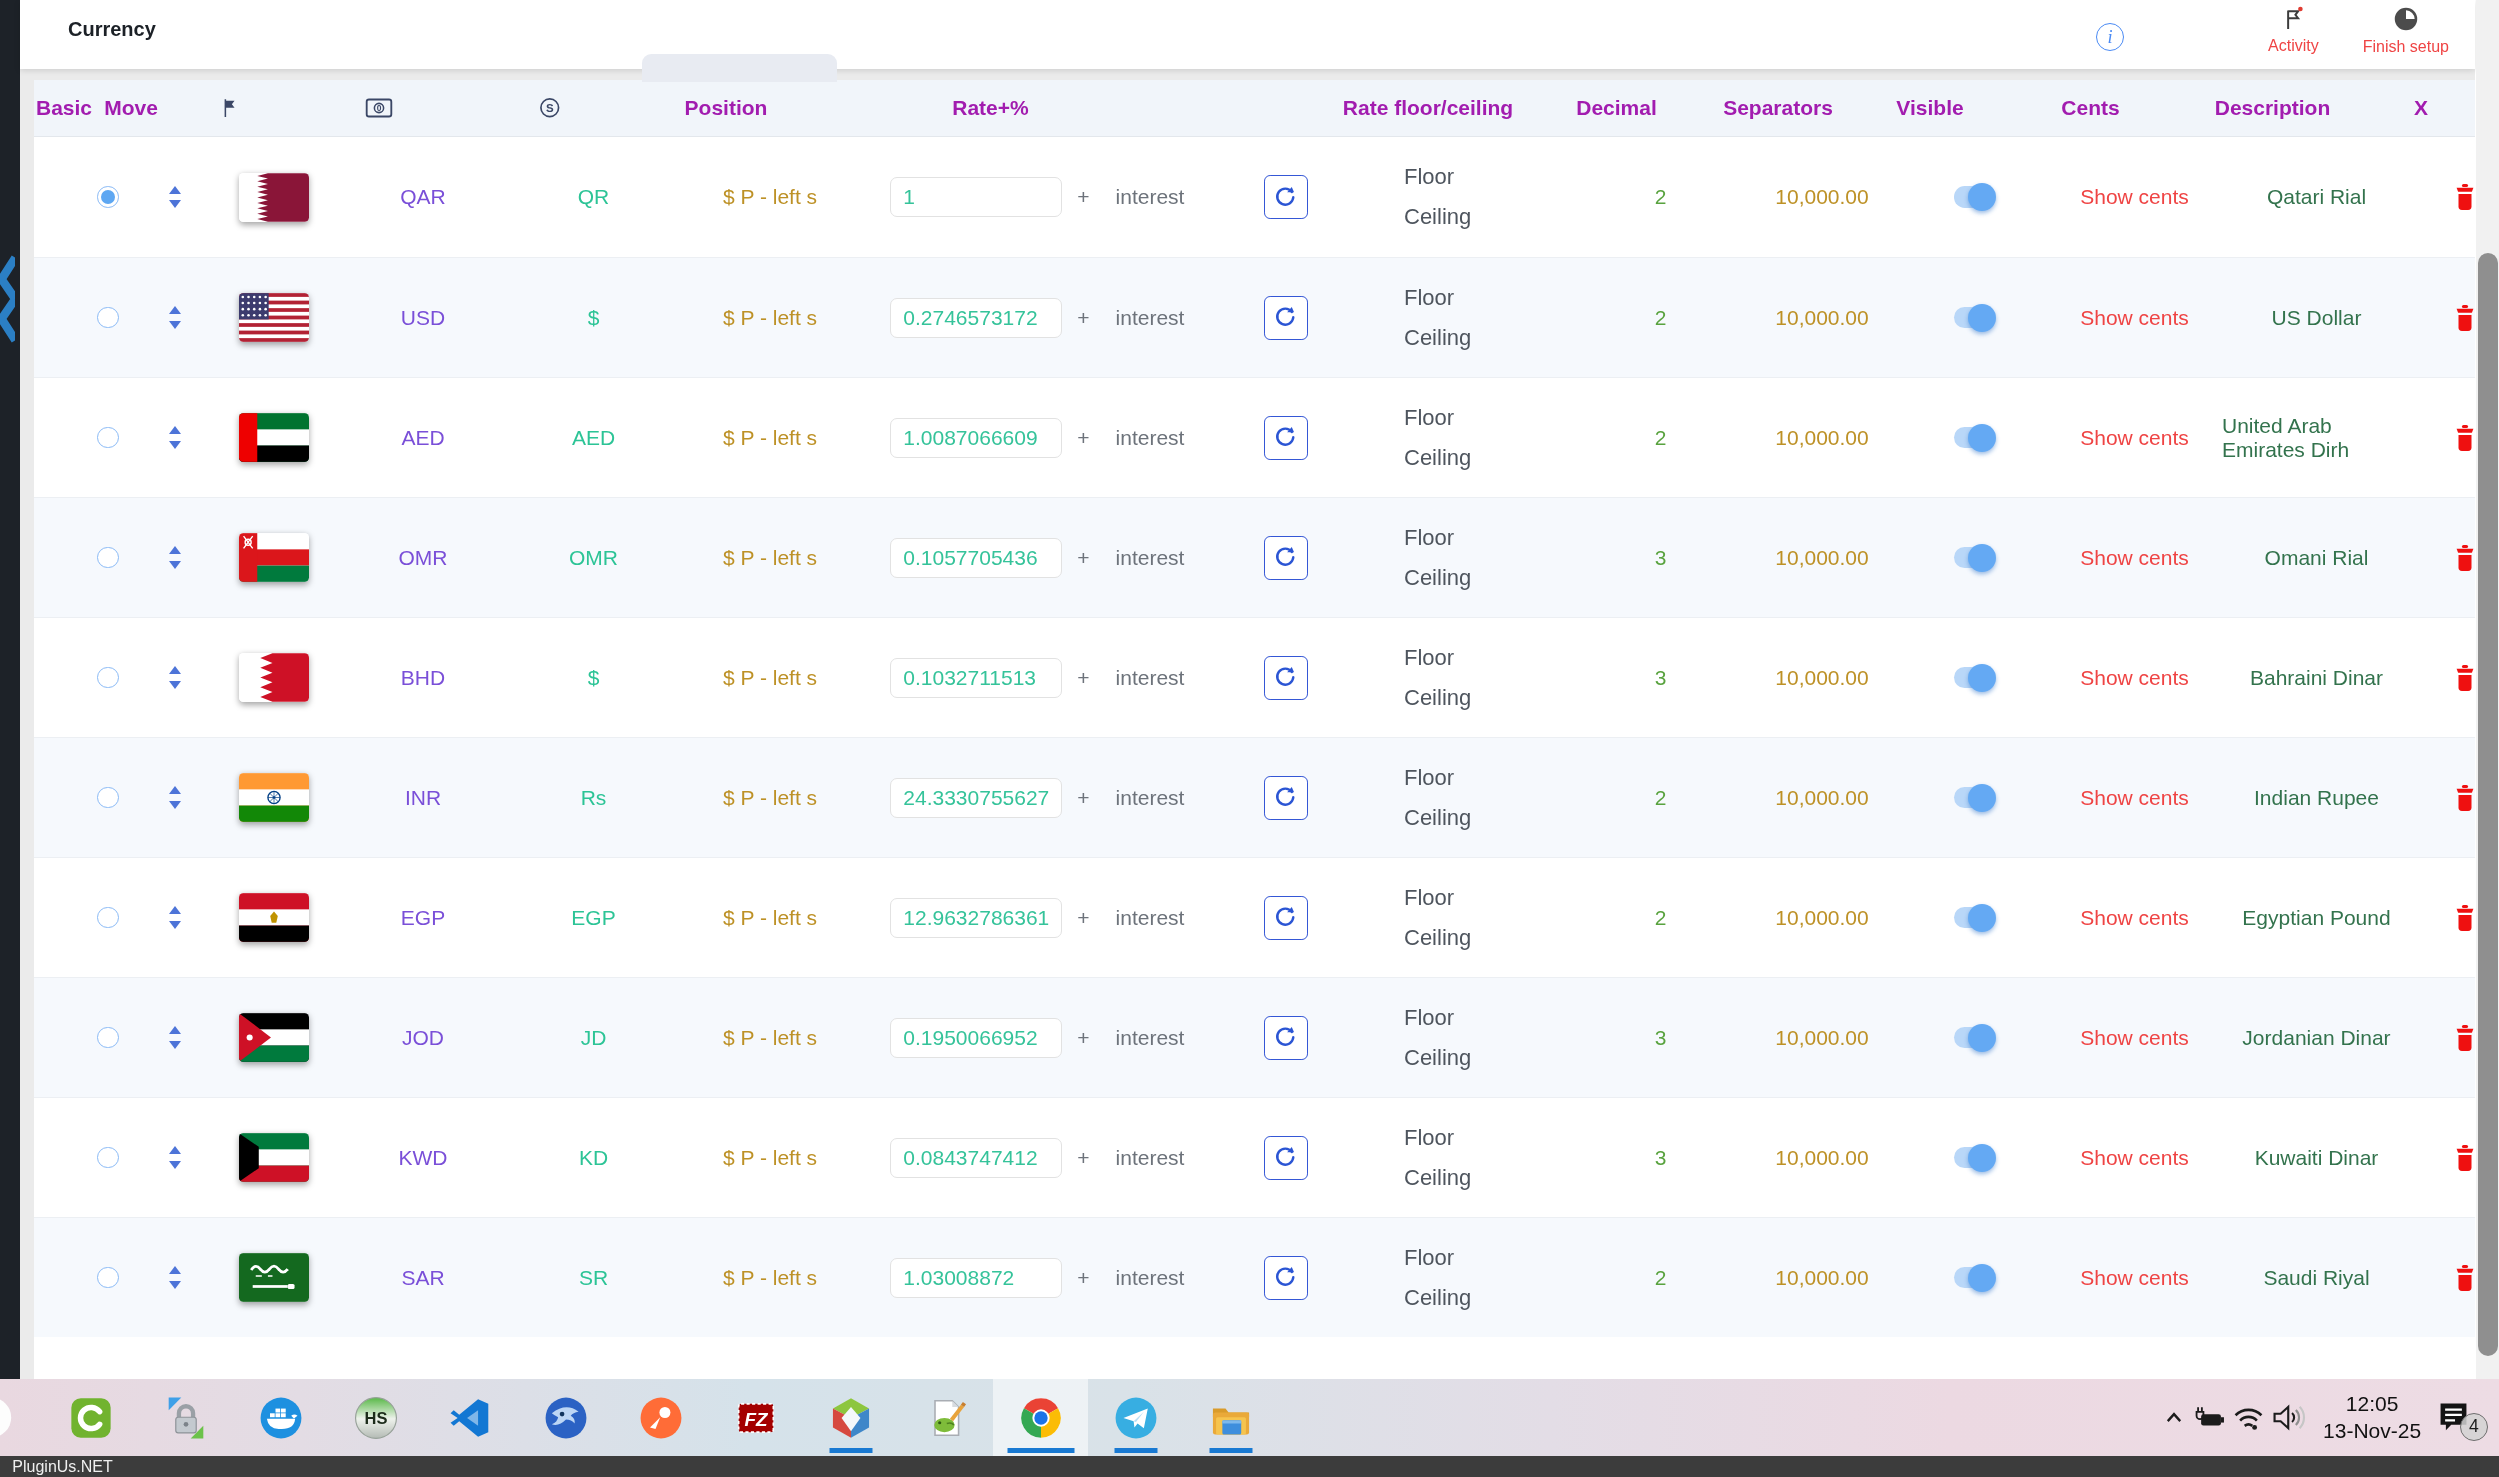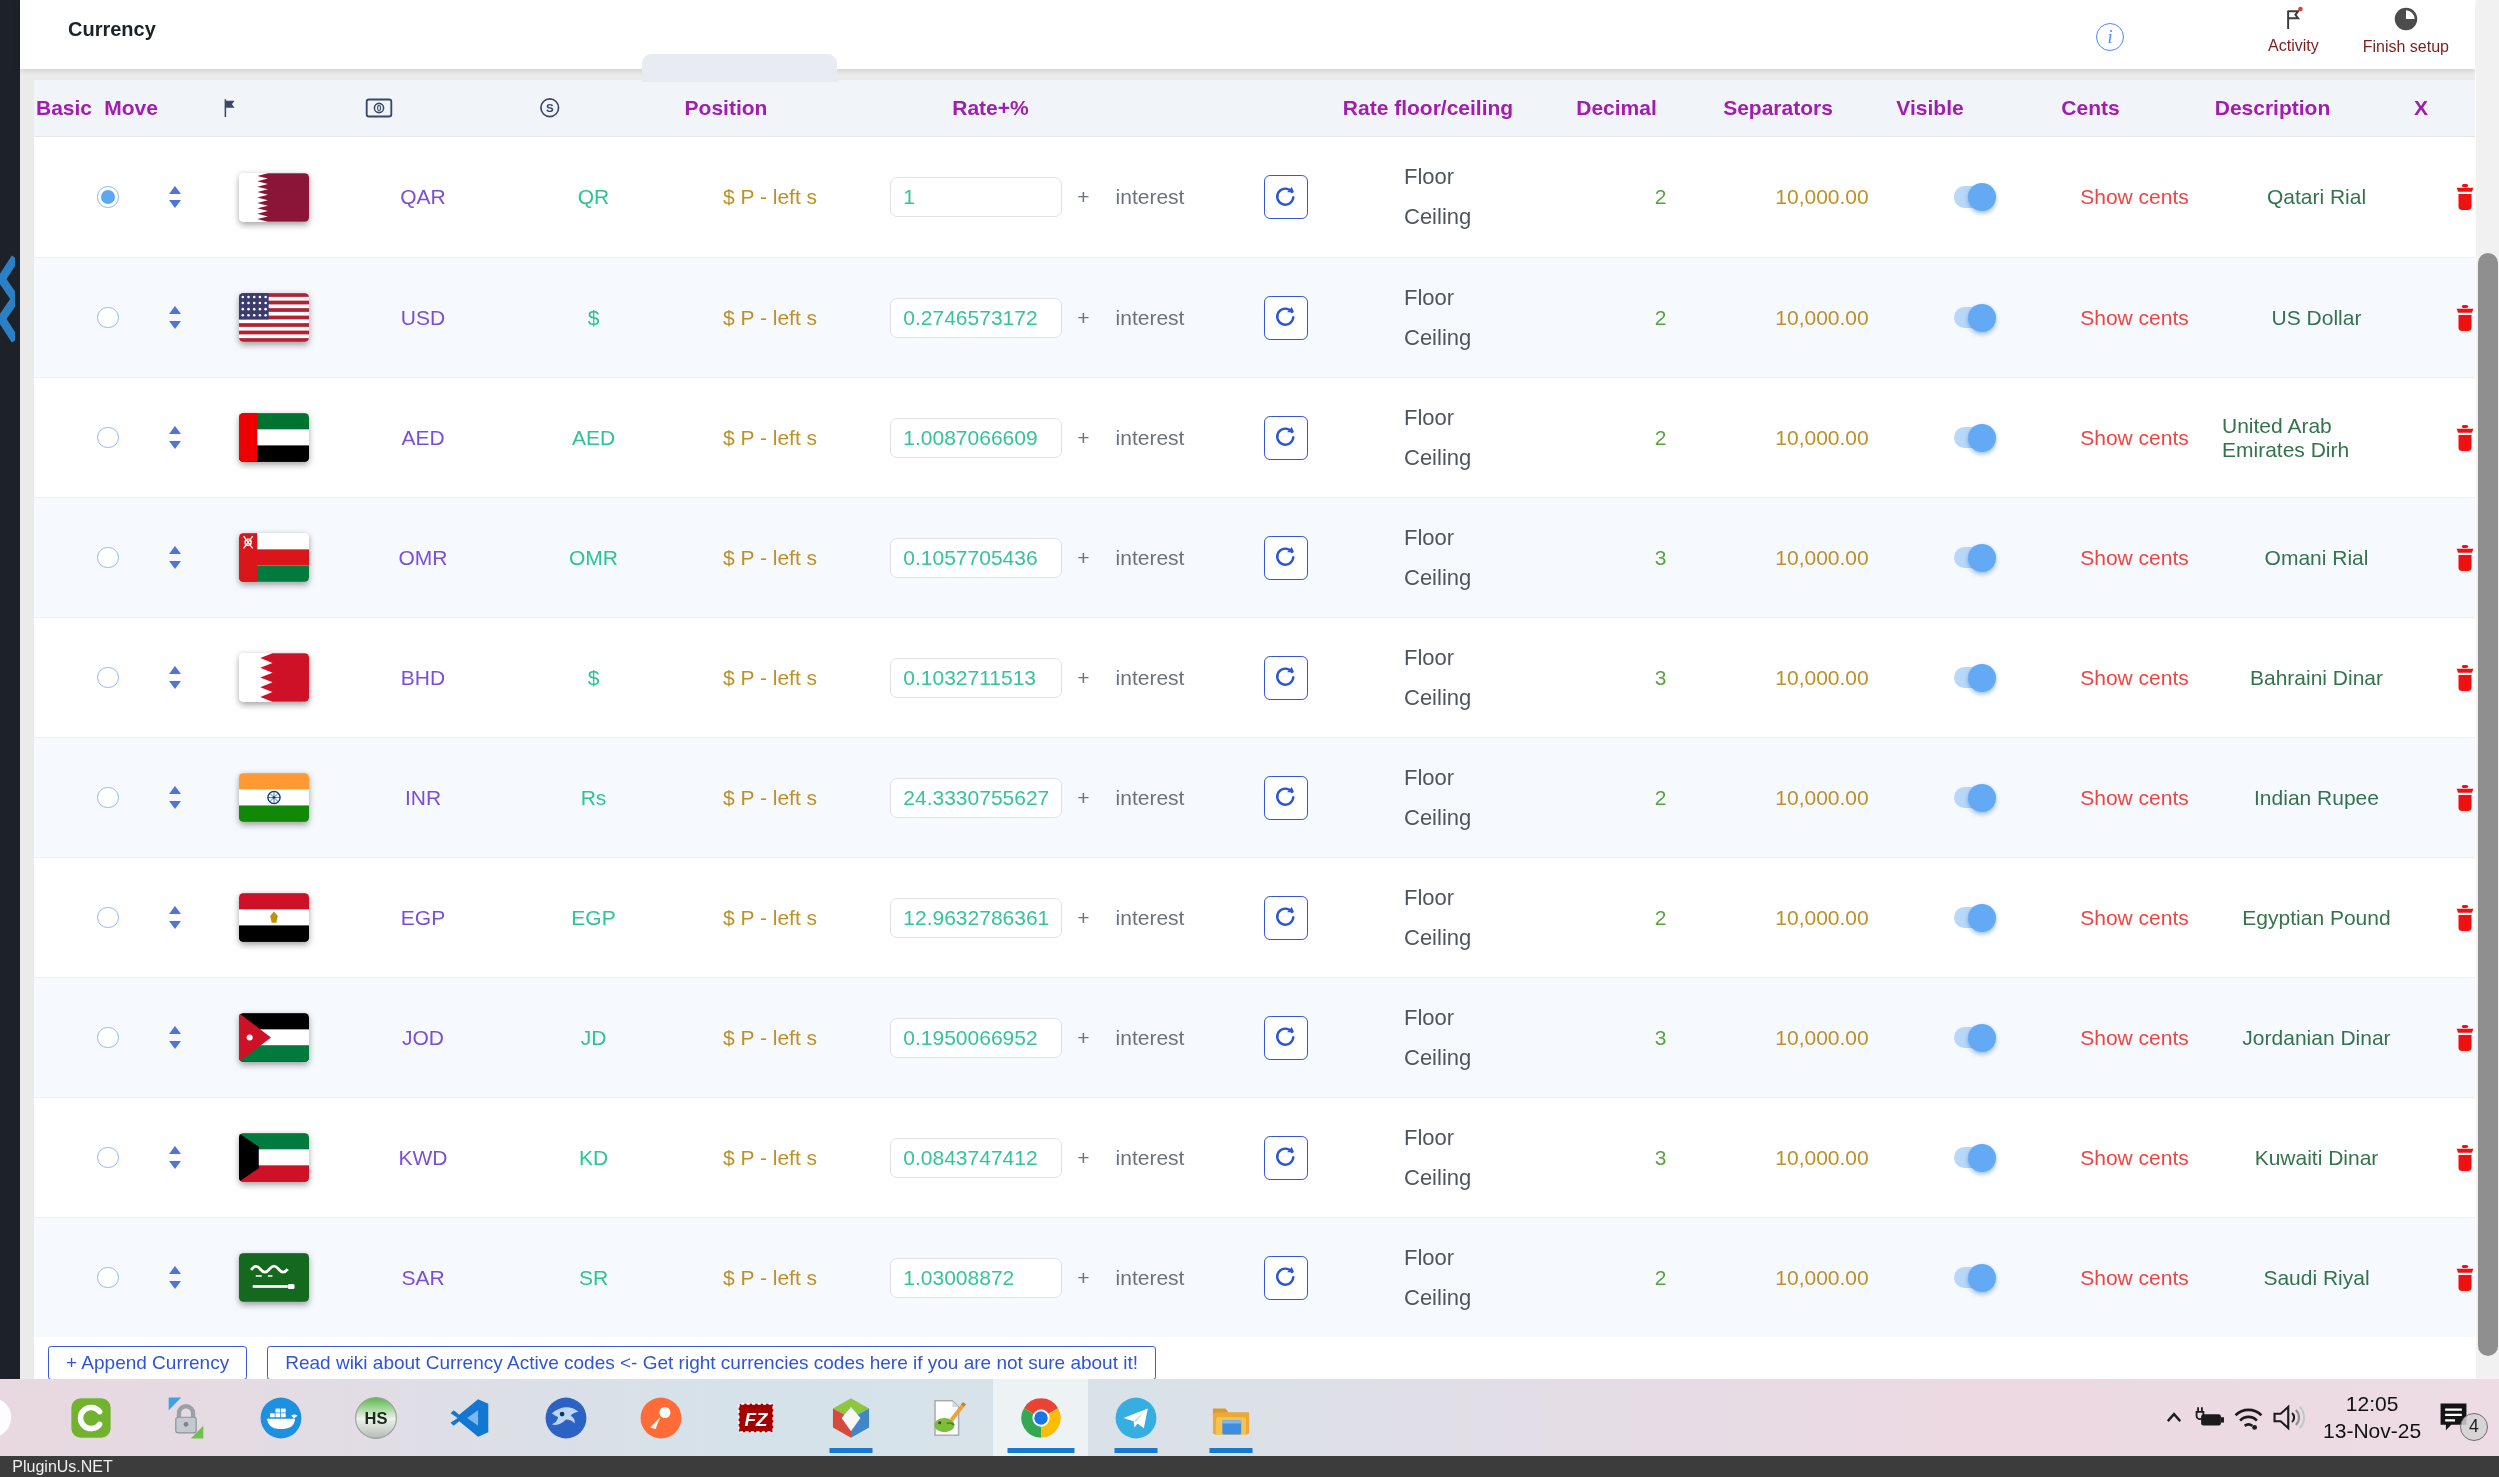--- a/index.html
+++ b/index.html
@@ -10,21 +10,21 @@
   
   .admin-strip{position:absolute;left:0;top:0;width:20px;height:1379px;background:#1d2228;}
   .admin-notch{position:absolute;left:0;top:253px;}
   
   .topbar{position:absolute;left:20px;top:0;width:2455px;height:69px;background:#fff;box-shadow:0 2.3px 6.1px rgba(0,0,0,.14);z-index:3;}
   .page-title{position:absolute;left:48px;top:18.4px;font-size:20px;font-weight:700;color:#1c2127;}
   .topbar-right{position:absolute;right:26px;top:6.1px;display:flex;align-items:flex-start;gap:44px;z-index:4;}
   .info-icon{width:28px;height:28px;margin-top:17px;margin-right:100px;border:1.9px solid #4b8bf4;border-radius:50%;
     color:#4b8bf4;font-size:18.4px;font-style:italic;font-family:"Liberation Serif",serif;
     display:flex;align-items:center;justify-content:center;cursor:pointer;}
-  .top-action{display:flex;flex-direction:column;align-items:center;gap:2.3px;font-size:16px;color:#7f1d1d;cursor:pointer;}
+  .top-action{display:flex;flex-direction:column;align-items:center;gap:2.3px;font-size:16px;color:#ef4444;cursor:pointer;}
   
   .page-bg{position:absolute;left:20px;top:69px;width:2455px;height:1310px;background:#ebebeb;}
   .tab-notch{position:absolute;left:642px;top:54px;width:195px;height:28px;background:#e8ebf2;border-radius:9.2px 9.2px 0 0;z-index:3;}
   
   .card{position:absolute;left:34px;top:80px;width:2441px;height:1299px;background:#fff;z-index:2;}
   .grid{display:grid;grid-template-columns:60px 74px 123px 176px 165px 188px 341px 161px 212px 165px 158px 146px 175px 189px 108px;align-items:center;}
   .thead{height:57px;background:#f1f5fa;border-bottom:0.8px solid #e3e7ec;}
   .thead>div{justify-self:center;font-size:21px;font-weight:700;color:#a21caf;display:flex;align-items:center;}
   .row{height:120px;border-top:0.8px solid #eceff3;padding-left:44px;}
   .row:first-child{border-top:none;}
@@ -705,24 +705,20 @@
             <span class="trash"><svg width="20" height="26" viewBox="0 0 26 34" xmlns="http://www.w3.org/2000/svg">
   <rect x="9" y="0" width="8" height="4" rx="2" fill="#ef1010"></rect>
   <path d="M2 5 h22 l-2 5 h-18 z" fill="#ef1010"></path>
   <path d="M4.5 13 h17 v16.5 a4.5 4.5 0 0 1 -4.5 4.5 h-8 a4.5 4.5 0 0 1 -4.5 -4.5 z" fill="#ef1010"></path>
               </svg></span>
           </div>
         </div>
       </div>
   </div>
 
-  <div class="footer-buttons">
-    <button class="btn-outline">+ Append Currency</button>
-    <button class="btn-outline">Read wiki about Currency Active codes &lt;- Get right currencies codes here if you are not sure about it!</button>
-  </div>
 
   <div class="scrollbar">
     <div class="scroll-thumb"></div>
   </div>
 
   <div class="taskbar">
     <div class="partial-app">
       <svg width="28" height="43" viewBox="0 0 36 56" xmlns="http://www.w3.org/2000/svg">
         <circle cx="4" cy="28" r="26" fill="#fdfdfd"></circle>
         <circle cx="2" cy="22" r="8" fill="#111"></circle>

